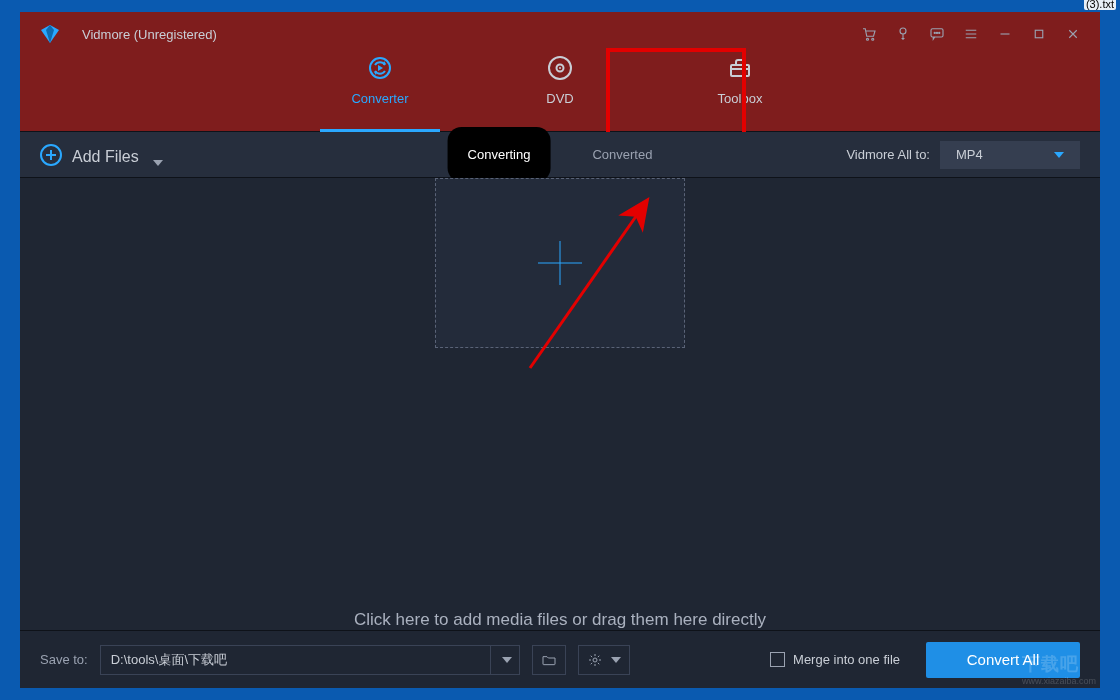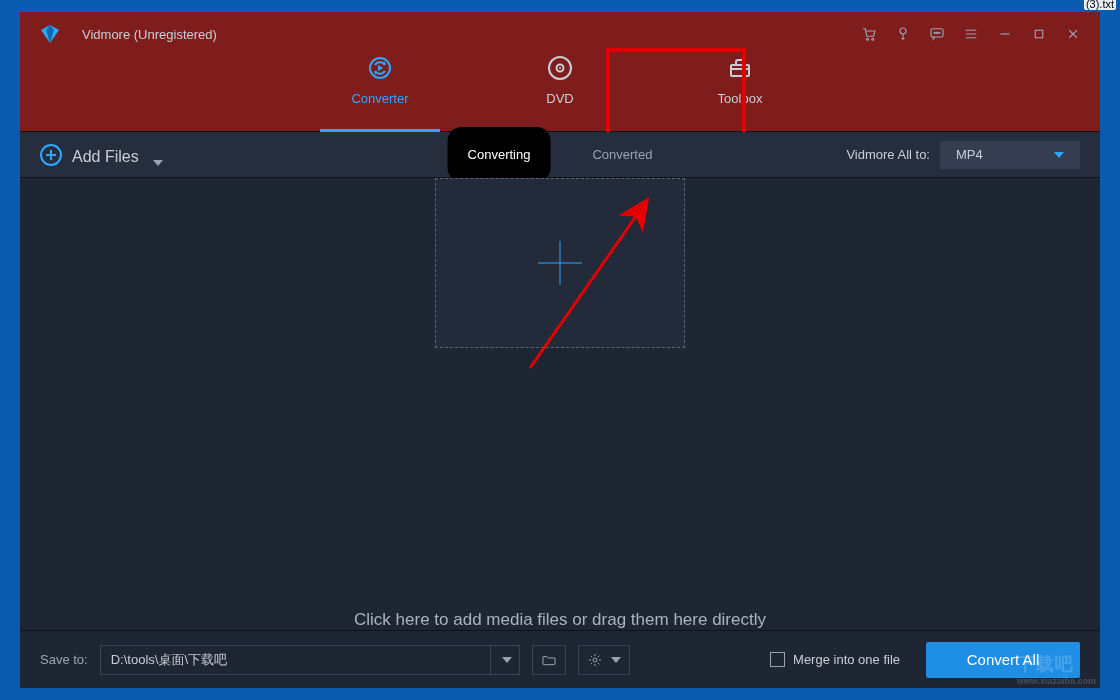--- a/index.html
+++ b/index.html
@@ -82,21 +82,21 @@
   .checkbox { width: 15px; height: 15px; border: 1.5px solid #9aa2b1; }
   .merge-label { font-size: 13px; color: #c9ced6; }
   .convert-all-btn {
     width: 154px; height: 36px; background: #1f8fe6; color: #fff; font-size: 15px;
     display: flex; align-items: center; justify-content: center; cursor: pointer; margin-left: 14px;
     border-radius: 2px;
   }
   
   .stray-file { position: absolute; right: 4px; top: -2px; background: rgba(255,255,255,0.9); color: #000; font-size: 11px; padding: 0 2px; border-radius: 2px; }
   .watermark { position: absolute; right: 4px; bottom: 2px; color: rgba(255,255,255,0.18); font-size: 18px; font-weight: bold; letter-spacing: 1px; pointer-events: none; }
-  .watermark small { display:block; font-size:9px; font-weight:bold; letter-spacing:0; text-align:right; }
+  .watermark small { display:block; font-size:9px; font-weight:normal; letter-spacing:0; text-align:right; }
 </style>
 </head>
 <body>
 
 <div class="stray-file">(3).txt</div>
 
 <div class="window">
 
   <div class="titlebar">
     <div class="logo">

